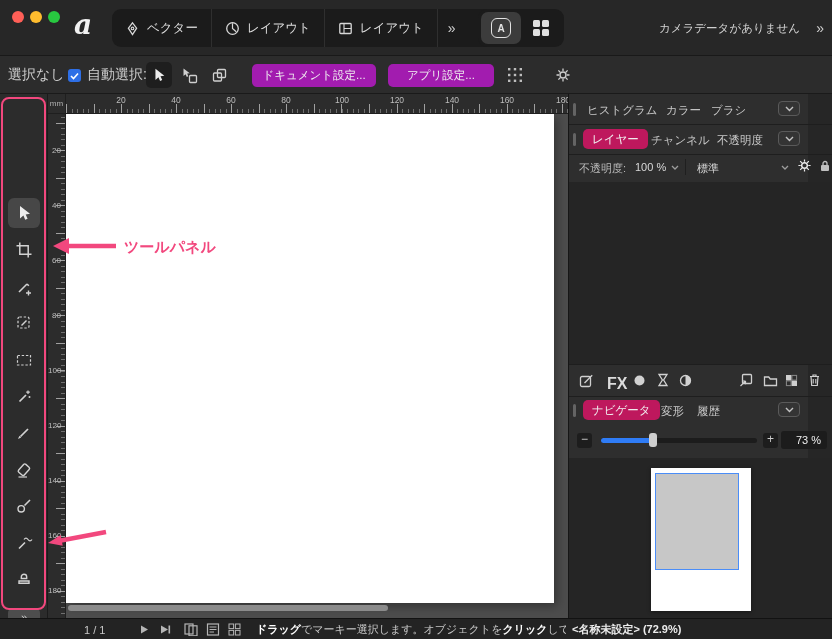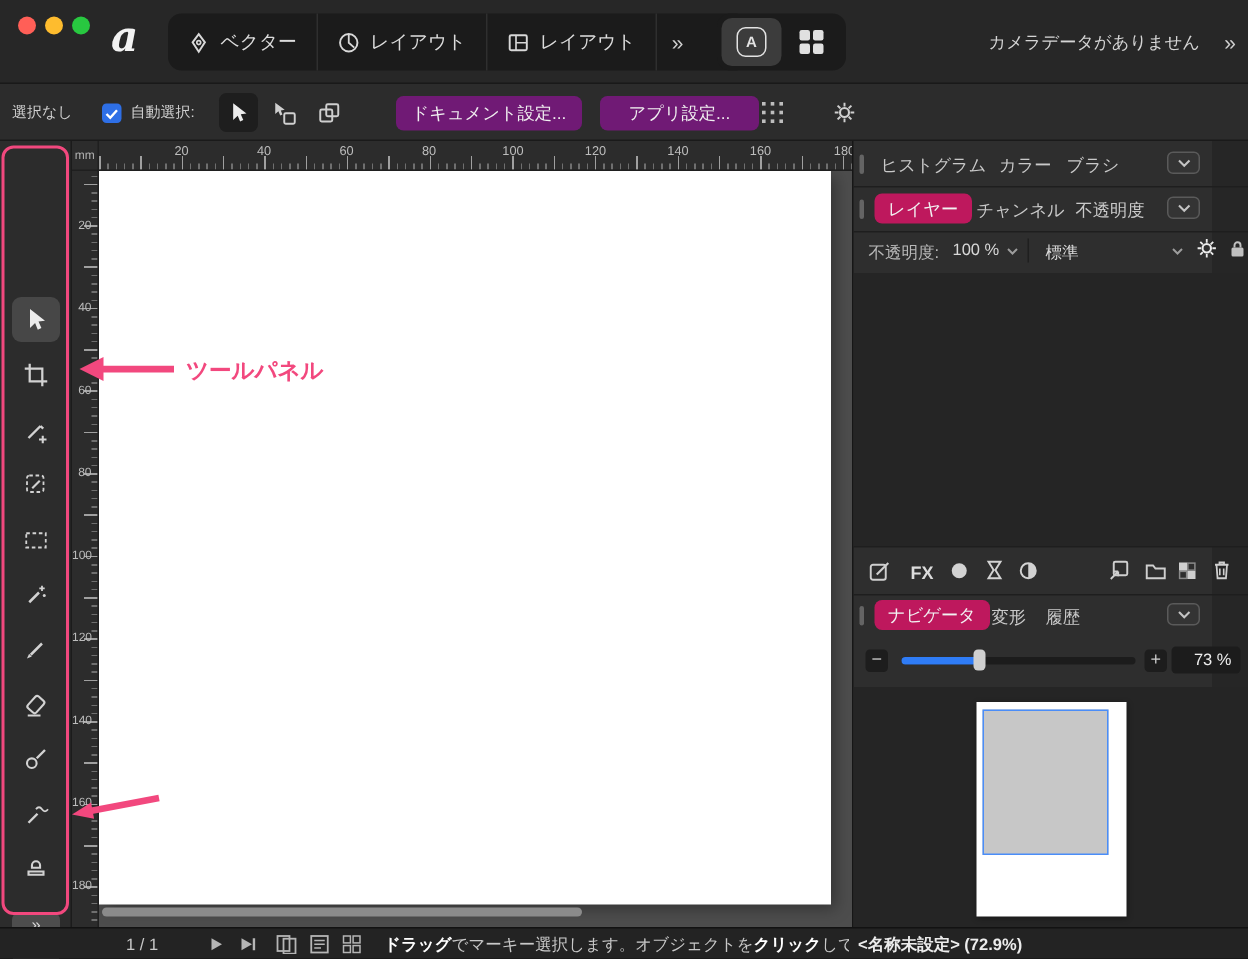--- a/index.html
+++ b/index.html
@@ -25,25 +25,25 @@
   .studio-btn { width:40px; height:32px; border-radius:7px; display:flex; align-items:center; justify-content:center; }
   .studio-btn.sel { background:#3c3c3c; }
   .a-badge { width:20px; height:20px; border:1.6px solid #e3e3e3; border-radius:6px; display:flex; align-items:center; justify-content:center; font-size:10px; font-weight:bold; color:#e3e3e3; }
   .grid2 { display:grid; grid-template-columns:7px 7px; grid-template-rows:7px 7px; gap:2.5px; }
   .grid2 span { background:#e0e0e0; border-radius:1.5px; }
   .camera-status { position:absolute; right:32px; top:0; height:56px; display:flex; align-items:center; font-size:11.5px; color:#d5d5d5; }
   .win-chev { position:absolute; right:8px; top:0; height:56px; display:flex; align-items:center; color:#cfcfcf; font-size:14px; }
 
   
   .ctxbar { position:absolute; left:0; top:56px; width:832px; height:38px; background:#2c2c2c; border-bottom:1px solid #1a1a1a; }
-  .ctxbar .lbl { position:absolute; top:0; height:38px; display:flex; align-items:center; font-size:10px; color:#cfcfcf; }
+  .ctxbar .lbl { position:absolute; top:0; height:38px; display:flex; align-items:center; font-size:14px; color:#cfcfcf; }
   .checkbox { position:absolute; left:68px; top:13px; width:13px; height:13px; background:#2e6fe6; border-radius:3px; display:flex; align-items:center; justify-content:center; }
   .ctool { position:absolute; top:6px; width:26px; height:26px; border-radius:5px; display:flex; align-items:center; justify-content:center; }
   .ctool.pressed { background:#1e1e1e; }
-  .ctxbtn { position:absolute; top:8px; height:23px; background:#701a75; border-radius:5px; display:flex; align-items:center; justify-content:center; font-size:11.5px; color:#f0f0f0;margin-left:12px; }
+  .ctxbtn { position:absolute; top:8px; height:23px; background:#a21caf; border-radius:5px; display:flex; align-items:center; justify-content:center; font-size:11.5px; color:#f0f0f0; }
 
   
   .toolpanel { position:absolute; left:0; top:94px; width:48px; height:524px; background:#2c2c2c; border-right:1px solid #1b1b1b; }
   .tool { position:absolute; left:8px; width:32px; height:30px; display:flex; align-items:center; justify-content:center; border-radius:6px; }
   .tool.sel { background:#474747; }
   .pill { position:absolute; left:8px; width:32px; background:#4d4d4d; border-radius:4px; display:flex; align-items:center; justify-content:center; color:#d8d8d8; }
 
   
   .corner { position:absolute; left:48px; top:94px; width:18px; height:20px; background:#2c2c2c; border-right:1px solid #1f1f1f; border-bottom:1px solid #1f1f1f; display:flex; align-items:center; justify-content:center; font-size:8px; color:#b0b0b0; }
   .h-ruler { position:absolute; left:66px; top:94px; width:502px; height:20px; background:#2c2c2c; border-bottom:1px solid #1f1f1f; overflow:hidden; }
@@ -355,21 +355,21 @@
 
     <div class="empty-area" style="top:88px;height:182px"></div>
     <div class="rp-div" style="top:270px"></div>
 
     <div class="lt-icon" style="left:10px;top:279px">
       <svg width="15" height="15" viewBox="0 0 15 15">
           <rect x="1.5" y="3.5" width="10" height="10" rx="1.5" fill="none" stroke="#cfcfcf" stroke-width="1.3"></rect>
           <path d="M5.5 10 L13.2 2.3" stroke="#cfcfcf" stroke-width="1.4" fill="none"></path>
         </svg>
     </div>
-    <span class="abs" style="left:38px;top:281px;font-size:12px;font-weight:bold;color:#dcdcdc">FX</span>
+    <span class="abs" style="left:38px;top:281px;font-size:16px;font-weight:bold;color:#dcdcdc">FX</span>
     <div class="lt-icon" style="left:64px;top:280px">
       <svg width="13" height="13" viewBox="0 0 13 13">
           <circle cx="6.5" cy="6.5" r="5" fill="#d2d2d2"></circle>
         </svg>
     </div>
     <div class="lt-icon" style="left:88px;top:279px">
       <svg width="12" height="14" viewBox="0 0 12 14">
           <path d="M2 1.5 h8 l-3.4 5.5 3.4 5.5 h-8 l3.4 -5.5 z" fill="none" stroke="#d2d2d2" stroke-width="1.3"></path>
         </svg>
     </div>

